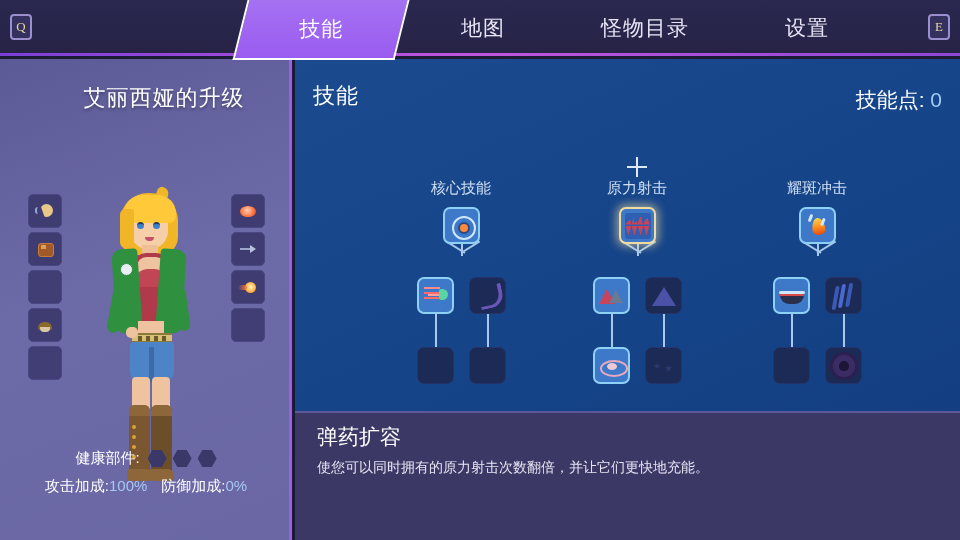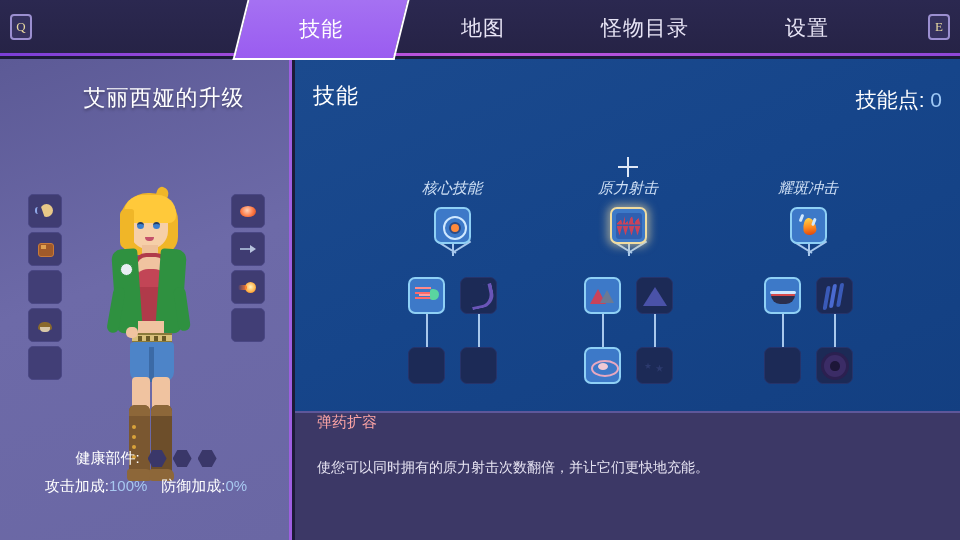--- a/index.html
+++ b/index.html
@@ -177,21 +177,21 @@
   
   .rightpanel {
     position: absolute; left: 295px; top: 59px; width: 665px; height: 481px;
     background: linear-gradient(155deg,#1b4a8e 0%, #16458a 40%, #123d7e 100%);
     overflow: hidden;
   }
   .skills-title { position:absolute; left:18px; top:22px; color:#ffffff; font-size:22px; letter-spacing:1px;}
   .skillpoints { position:absolute; right:18px; top:27px; color:#ffffff; font-size:21px;}
   .skillpoints .val { color:#9ec8f5; }
 
-  .trees { position:absolute; left:1px; top:120px; width:618px; height:250px;font-style:italic; }
+  .trees { position:absolute; left:10px; top:120px; width:618px; height:250px; }
   .tree { position:absolute; top:0; width:200px; }
   .tree.t0 { left:56px; }
   .tree.t1 { left:232px; }
   .tree.t2 { left:412px; }
   .tree-plus {
     position:absolute; left:50%; top:-22px; transform:translateX(-50%);
     width:20px; height:20px;
   }
   .tree-plus::before, .tree-plus::after{
     content:""; position:absolute; background:#dfe8f6;
@@ -281,21 +281,21 @@
       box-shadow: 0 0 0 3px #2b2050;}
   .ni-gear::after{ content:""; position:absolute; left:8px; top:8px; width:10px; height:10px;
       background:#1d1638; border-radius:50% 50% 45% 45%;}
 
   
   .descpanel {
     position:absolute; left:295px; bottom:0; width:665px; height:129px;
     background:#3c3866;
     border-top:2px solid #5e579a;
   }
-  .desc-title { position:absolute; left:22px; top:0; color:#fca5a5; font-size:15px;}
+  .desc-title { position:absolute; left:22px; top:10px; color:#ffffff; font-size:21px;}
   .desc-body { position:absolute; left:22px; top:44px; width:620px; color:#e6e3f2; font-size:14px; line-height:1.5;}
 </style>
 </head>
 <body>
 
 <div id="app">
 
   <div class="tabbar">
     <div class="keycap left">Q</div>
     <div class="keycap right">E</div>

